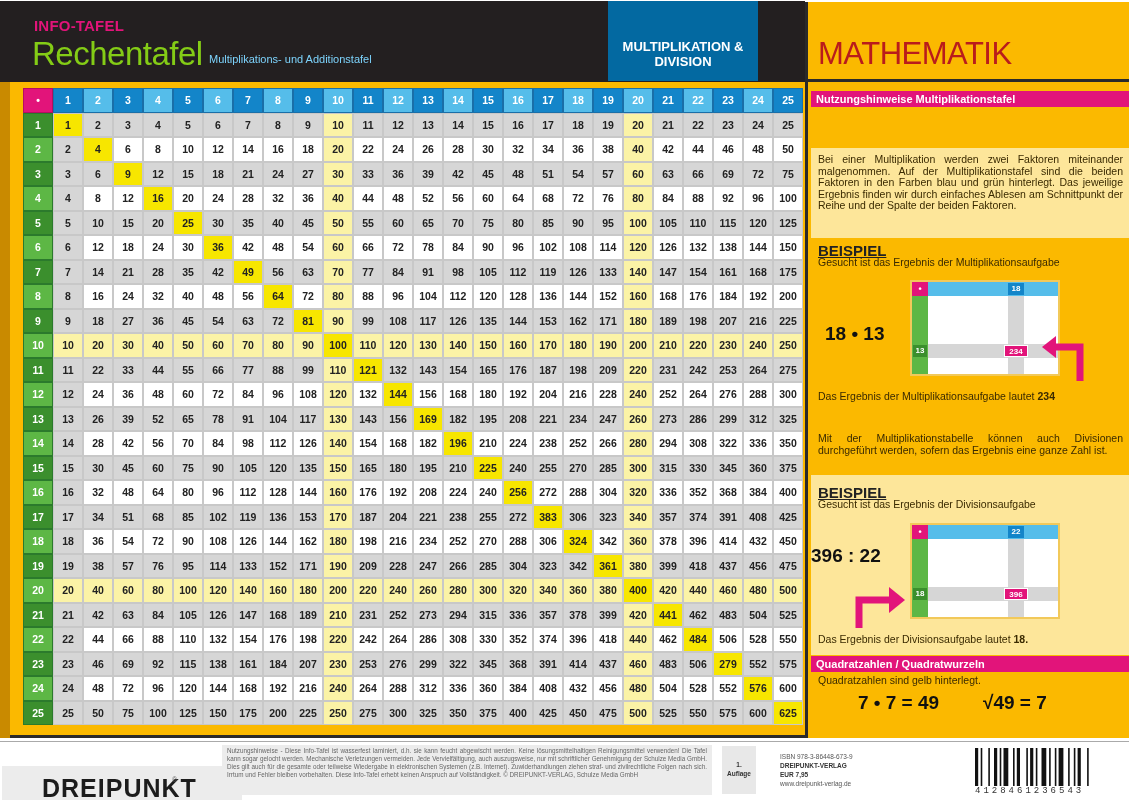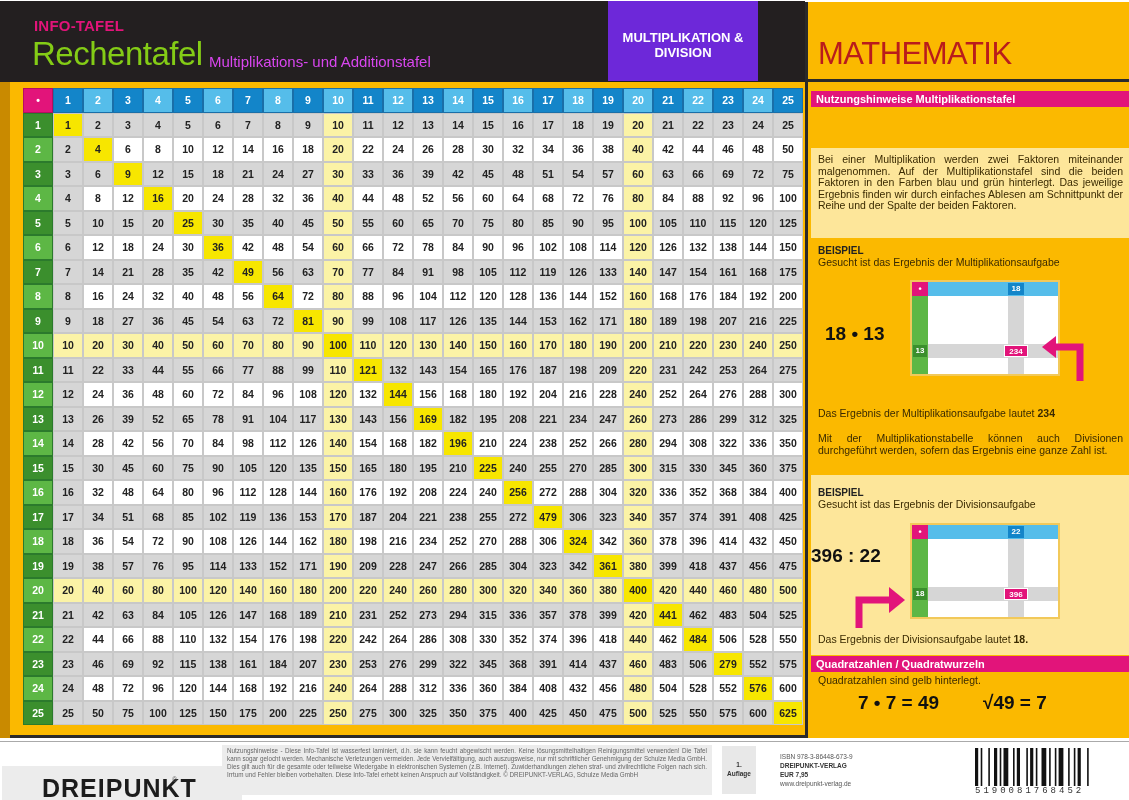--- a/index.html
+++ b/index.html
@@ -3,22 +3,22 @@
 <meta charset="utf-8">
 <style>
   * { box-sizing: border-box; margin: 0; padding: 0; }
   body { width: 1129px; height: 800px; background: #ffffff; font-family: "Liberation Sans", sans-serif; overflow: hidden; position: relative; }
   #root { position: absolute; left: 0; top: 0; width: 1129px; height: 800px; }
 
   
   .header { position: absolute; left: 0; top: 1px; width: 805px; height: 92px; background: #231f20; }
   .header .kicker { position: absolute; left: 34px; top: 16px; color: #e2147a; font-weight: bold; font-size: 15px; letter-spacing: 0.2px; }
   .header .title { position: absolute; left: 32px; top: 34px; color: #84cc16; font-size: 33px; letter-spacing: -0.5px; }
-  .header .subtitle { position: absolute; left: 209px; top: 52px; color: #d946ef; font-size: 15px; }
-  .header .badge { position: absolute; left: 608px; top: 0; width: 150px; height: 80px; background: #6d28d9; color: #fff; font-weight: bold; font-size: 13px; text-align: center; line-height: 15px; padding-top: 29px; }
+  .header .subtitle { position: absolute; left: 209px; top: 52px; color: #7dd3fc; font-size: 11px; }
+  .header .badge { position: absolute; left: 608px; top: 0; width: 150px; height: 80px; background: #0369a1; color: #fff; font-weight: bold; font-size: 13px; text-align: center; line-height: 15px; padding-top: 38px; }
 
   .side-head { position: absolute; left: 805px; top: 2px; width: 324px; height: 80px; background: #fbb900; border-left: 3px solid #2a2a2a; border-bottom: 3px solid #2a2a2a; }
   .side-head .sh-title { position: absolute; left: 10px; top: 34px; color: #b91c1c; font-size: 31px; letter-spacing: -0.5px; }
 
   
   .table-area { position: absolute; left: 0; top: 82px; width: 805px; height: 656px; background: #fbb900; border-bottom: 3px solid #2a2a2a; }
   .left-bar { position: absolute; left: 0; top: 0; width: 10px; height: 656px; background: #c98a00; }
   .grid { position: absolute; left: 23px; top: 6px; display: grid; grid-template-columns: repeat(26, 30px); grid-auto-rows: 24.5px; gap: 0; }
   .cell { font-size: 10.5px; font-weight: bold; color: #222; display: flex; align-items: center; justify-content: center; border: 1px solid #c8c8c8; }
   .cell.w { background: #ffffff; }
@@ -31,21 +31,21 @@
   .cell.hd.lt { background: #55bdea; }
   .cell.rh { color: #fff; border: 1px solid #2b7a2c; }
   .cell.rh.dk { background: #3b8f2d; }
   .cell.rh.lt { background: #5db745; }
 
   
   .panel { position: absolute; left: 805px; top: 82px; width: 353px; height: 656px; background: #fbb900; border-left: 3px solid #2a2a2a; }
   .sec-bar { position: absolute; left: 3px; width: 318px; height: 16px; background: #e2147a; color: #fff; font-weight: bold; font-size: 11px; padding-left: 5px; line-height: 16px; }
   .txt { position: absolute; left: 10px; width: 305px; font-size: 10.5px; color: #3a2a00; line-height: 11.5px; text-align: justify; }
   .lightbox { position: absolute; left: 3px; width: 318px; background: #fde69a; }
-  .bsp { font-weight: bold; font-size: 10px; color: #222; }
+  .bsp { font-weight: bold; font-size: 15px; color: #222; text-decoration: underline; }
   .formula { position: absolute; font-weight: bold; font-size: 19px; color: #111; }
 
   .mini { position: absolute; width: 150px; height: 96px; background: #fff; border: 2px solid #f2c95a; }
   .mini .topbar { position: absolute; left: 0; top: 0; width: 146px; height: 14px; background: #55bdea; }
   .mini .cor { position: absolute; left: 0; top: 0; width: 16px; height: 14px; background: #e2147a; color: #fff; font-size: 9px; text-align: center; line-height: 14px; font-weight: bold; }
   .mini .leftbar { position: absolute; left: 0; top: 14px; width: 16px; height: 78px; background: #5db745; }
   .mini .vcol { position: absolute; top: 14px; width: 16px; height: 78px; background: #d6d6d6; }
   .mini .hrow { position: absolute; left: 16px; height: 14px; width: 130px; background: #d6d6d6; }
   .mini .colhd { position: absolute; top: 1px; width: 16px; height: 12px; background: #1385c9; color: #fff; font-size: 8px; text-align: center; line-height: 12px; font-weight: bold; }
   .mini .rowhd { position: absolute; left: 1px; width: 14px; height: 12px; background: #3b8f2d; color: #fff; font-size: 8px; text-align: center; line-height: 12px; font-weight: bold; }
@@ -537,21 +537,21 @@
         <div class="cell g">119</div>
         <div class="cell g">136</div>
         <div class="cell g">153</div>
         <div class="cell ly">170</div>
         <div class="cell g">187</div>
         <div class="cell g">204</div>
         <div class="cell g">221</div>
         <div class="cell g">238</div>
         <div class="cell g">255</div>
         <div class="cell g">272</div>
-        <div class="cell y">479</div>
+        <div class="cell y">383</div>
         <div class="cell g">306</div>
         <div class="cell g">323</div>
         <div class="cell ly">340</div>
         <div class="cell g">357</div>
         <div class="cell g">374</div>
         <div class="cell g">391</div>
         <div class="cell g">408</div>
         <div class="cell g">425</div>
         <div class="cell rh lt">18</div>
         <div class="cell g">18</div>
@@ -778,21 +778,21 @@
       <div class="vcol" style="left:96px"></div>
       <div class="hrow" style="top:62px"></div>
       <div class="colhd" style="left:96px">18</div>
       <div class="rowhd" style="top:63px">13</div>
       <div class="res" style="left:92px;top:63px;width:24px">234</div>
     </div>
     <svg style="position:absolute;left:232px;top:251px" width="50" height="50">
       <path d="M40 48 V14 H14" stroke="#e2147a" stroke-width="7" fill="none"></path>
       <polygon points="2,14 16,3 16,25" fill="#e2147a"></polygon>
     </svg>
-    <div class="txt" style="top:326px"><span>Das Ergebnis der Multiplikationsaufgabe lautet</span> <b>234</b></div>
+    <div class="txt" style="top:309px"><span>Das Ergebnis der Multiplikationsaufgabe lautet</span> <b>234</b></div>
 
     <div class="txt" style="top:351px">Mit der Multiplikationstabelle können auch Divisionen durchgeführt werden, sofern das Ergebnis eine ganze Zahl ist.</div>
     <div class="lightbox" style="top:393px;height:180px"></div>
     <div class="txt bsp" style="top:405px">BEISPIEL</div>
     <div class="txt" style="top:417px">Gesucht ist das Ergebnis der Divisionsaufgabe</div>
     <div class="formula" style="left:3px;top:463px">396 : 22</div>
     <div class="mini" style="left:102px;top:441px">
       <div class="topbar"></div>
       <div class="cor">•</div>
       <div class="leftbar"></div>
@@ -845,15 +845,15 @@
         <rect x="60.799999999999976" y="0" width="1.6" height="38" fill="#111"></rect>
         <rect x="66.49999999999997" y="0" width="4.800000000000001" height="38" fill="#111"></rect>
         <rect x="74.09999999999998" y="0" width="1.6" height="38" fill="#111"></rect>
         <rect x="79.79999999999998" y="0" width="1.6" height="38" fill="#111"></rect>
         <rect x="83.6" y="0" width="4.800000000000001" height="38" fill="#111"></rect>
         <rect x="93.1" y="0" width="1.6" height="38" fill="#111"></rect>
         <rect x="98.8" y="0" width="1.6" height="38" fill="#111"></rect>
         <rect x="102.60000000000001" y="0" width="3.2" height="38" fill="#111"></rect>
         <rect x="112.10000000000001" y="0" width="1.6" height="38" fill="#111"></rect>
       </svg>
-    <div class="barcode-num">5190081768452</div>
+    <div class="barcode-num">4128461236543</div>
   </div>
 </div>
 
 </body></html>

